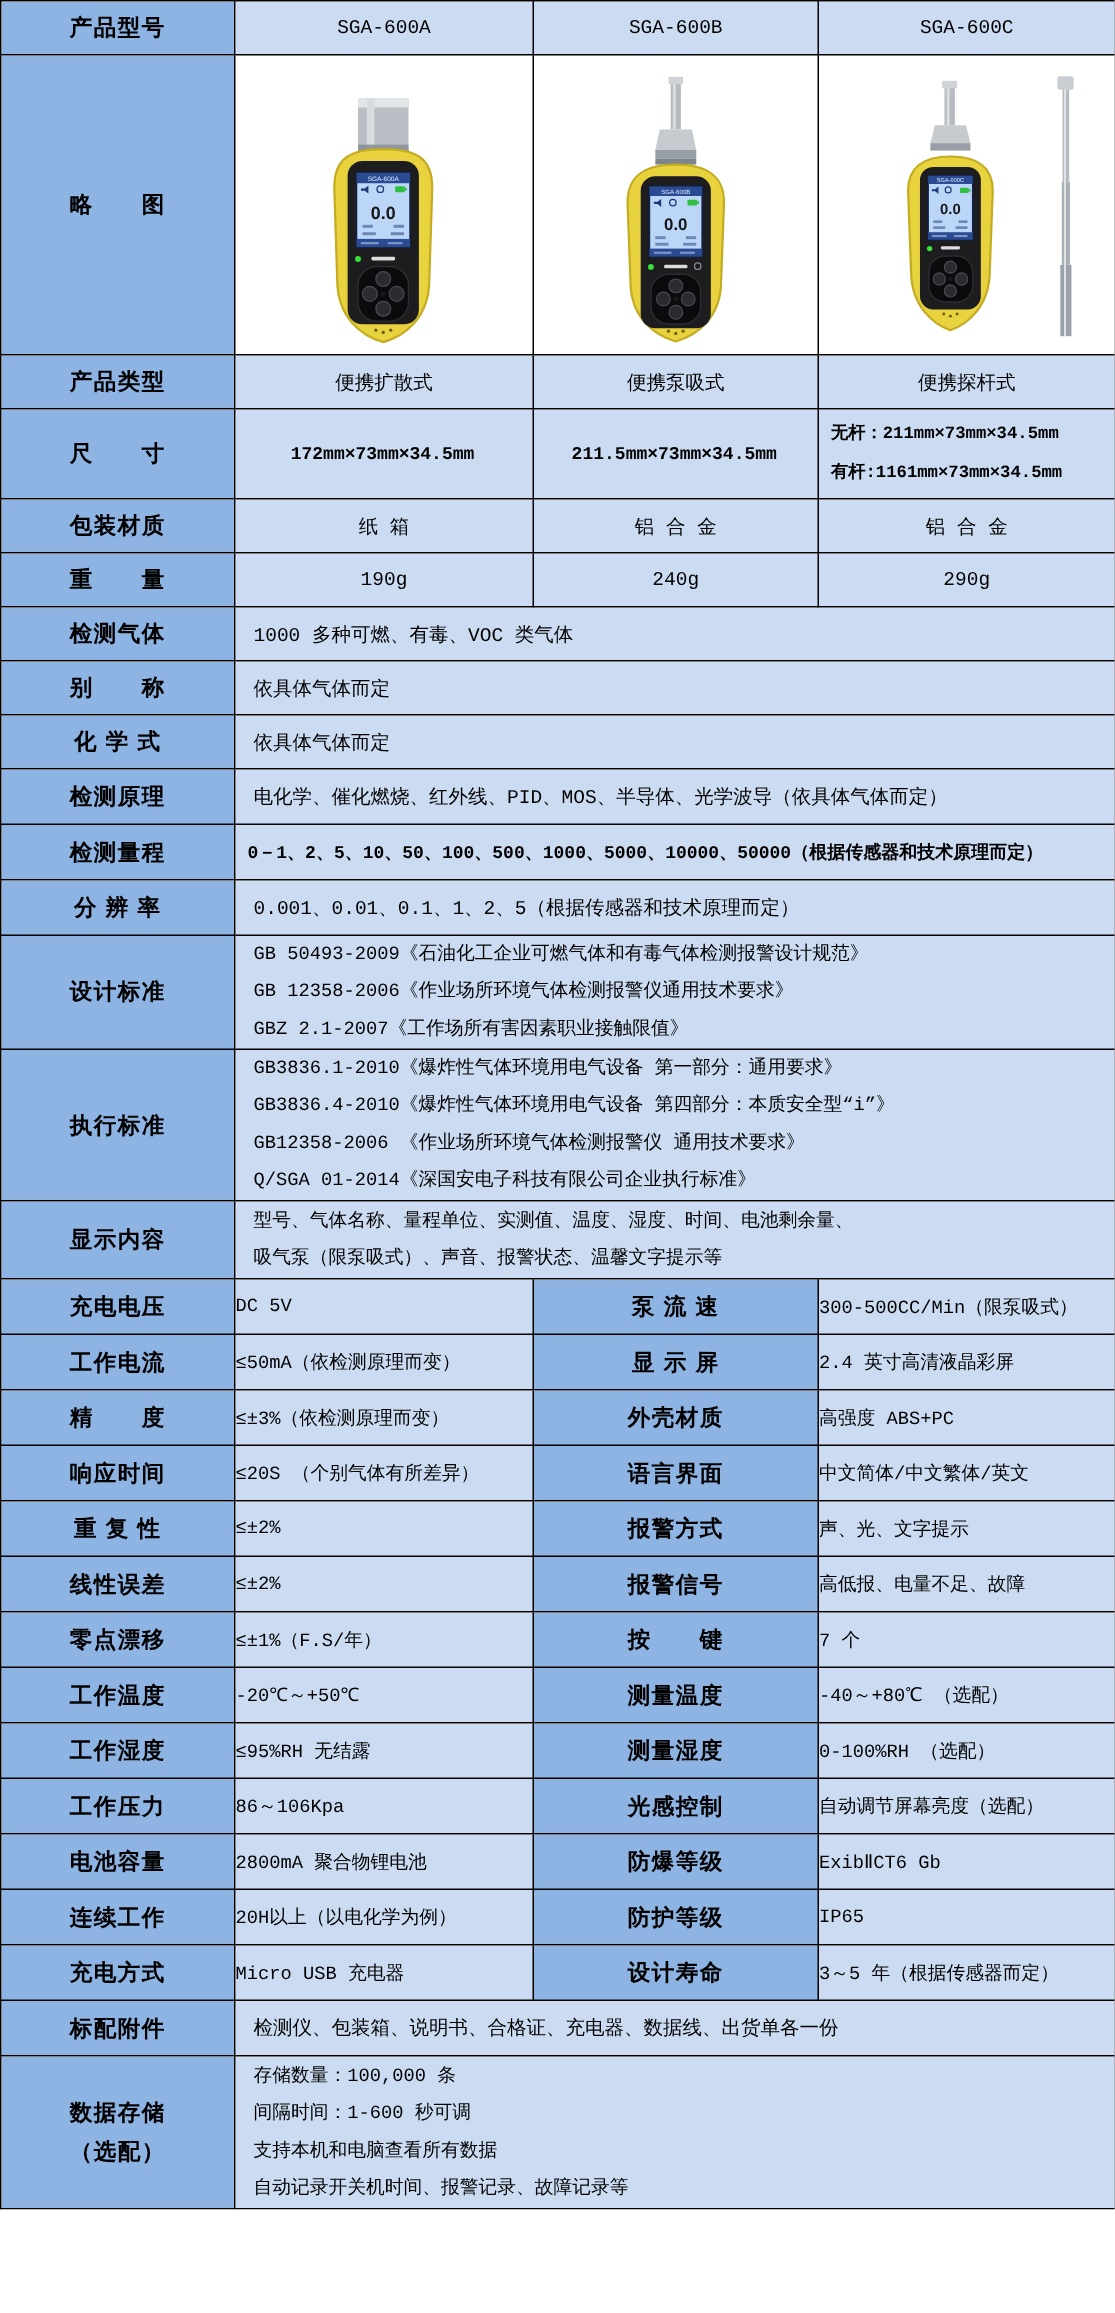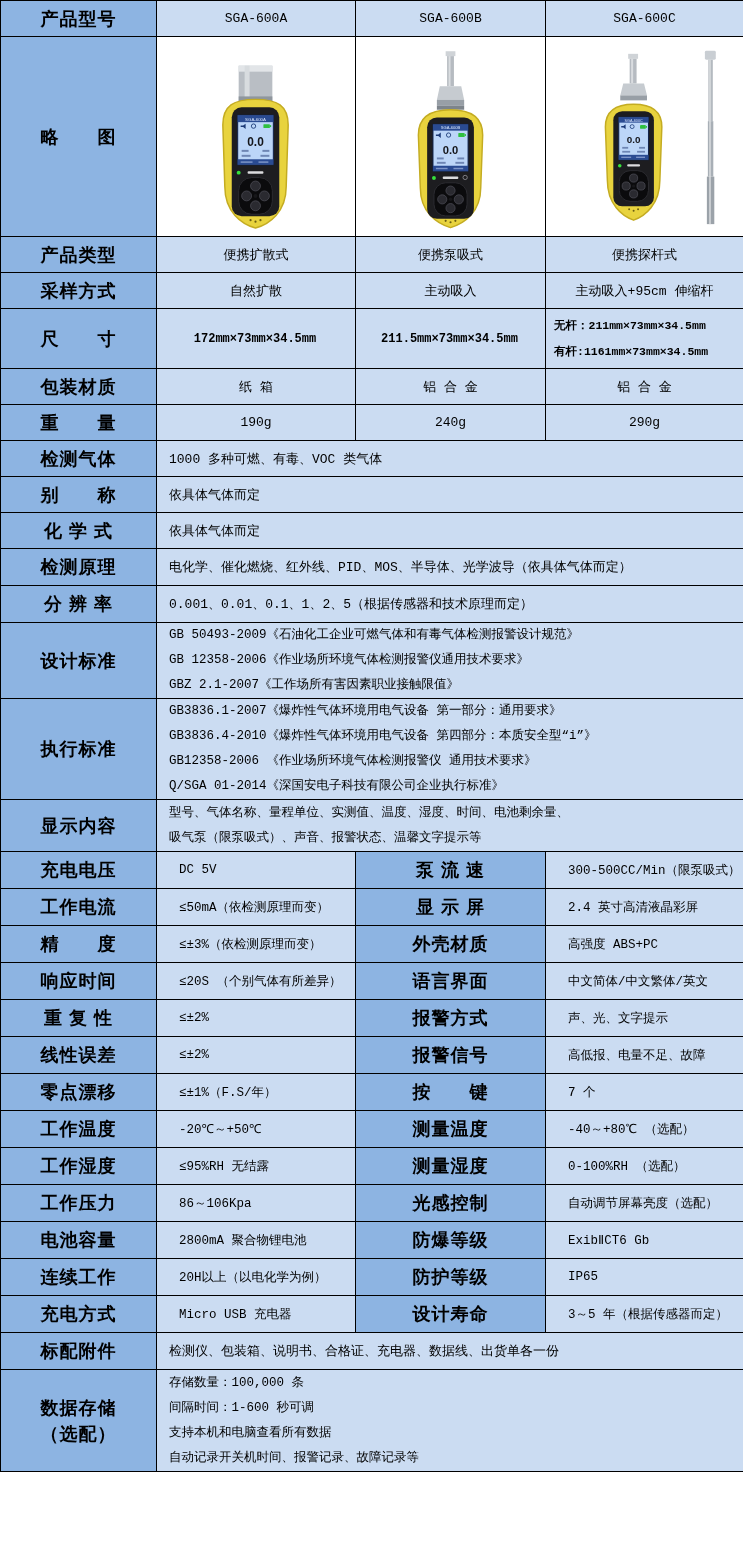--- a/index.html
+++ b/index.html
@@ -1,28 +1,28 @@
 <!DOCTYPE html>
 <html><head>
 <meta charset="utf-8">
 <style>
   html,body{margin:0;padding:0;background:#ffffff;}
   body{font-family:"Liberation Sans","DejaVu Sans",sans-serif;color:#000;}
   .wrap{width:743px;}
   table.spec{border-collapse:collapse;table-layout:fixed;width:743px;}
   .spec th,.spec td{border:1px solid #000;overflow:hidden;vertical-align:middle;}
   
-  .spec th.lab{background:#8DB4E2;font-size:18px;font-weight:bold;text-align:center;padding:0 3px;letter-spacing:1px;}
+  .spec th.lab{background:#8DB4E2;font-size:15px;font-weight:bold;text-align:center;padding:0 3px;letter-spacing:1px;}
   
   .spec td.val{background:#CBDCF2;font-size:13px;padding:0 10px;white-space:nowrap;
                font-family:"Liberation Mono","DejaVu Sans Mono","Liberation Sans",monospace;}
   .spec td.c{text-align:center;}
   .spec td.l{text-align:left;padding-left:12px;}
   .spec td.sm{font-size:12px;padding-left:8px;font-weight:bold;}
-  .spec td.dv{font-size:12.5px;padding:0 22px;}
+  .spec td.dv{font-size:12.5px;padding:0 0;}
   .spec td.ml{line-height:25px;font-size:12.5px;}
   .spec td.ml .ln{white-space:nowrap;}
   .dim{font-size:11.5px;line-height:26px;white-space:nowrap;}
   th.lab .lb2{line-height:26px;}
   
   tr.h36{height:36px;} tr.h37{height:37px;} tr.h52{height:52px;} tr.h60{height:60px;}
   tr.h74{height:74px;} tr.h100{height:100px;} tr.h102{height:102px;} tr.hsk{height:200px;}
   td.img{background:#ffffff;padding:0;text-align:center;}
   td.img svg{display:block;margin:0 auto;}
 </style>
@@ -213,26 +213,20 @@
       </svg>
     </td>
   </tr>
 
   <tr class="h36">
     <th class="lab">产品类型</th>
     <td class="val c">便携扩散式</td>
     <td class="val c">便携泵吸式</td>
     <td class="val c">便携探杆式</td>
   </tr>
-  <tr class="h36">
-    <th class="lab">采样方式</th>
-    <td class="val c">自然扩散</td>
-    <td class="val c">主动吸入</td>
-    <td class="val c">主动吸入+95cm 伸缩杆</td>
-  </tr>
   <tr class="h60">
     <th class="lab">尺　　寸</th>
     <td class="val c sm">172mm×73mm×34.5mm</td>
     <td class="val c sm">211.5mm×73mm×34.5mm</td>
     <td class="val l sm">
       <div class="dim">无杆：211mm×73mm×34.5mm</div>
       <div class="dim">有杆:1161mm×73mm×34.5mm</div>
     </td>
   </tr>
   <tr class="h36">
@@ -258,36 +252,40 @@
   </tr>
   <tr class="h36">
     <th class="lab">化 学 式</th>
     <td class="val l" colspan="3">依具体气体而定</td>
   </tr>
   <tr class="h37">
     <th class="lab">检测原理</th>
     <td class="val l" colspan="3">电化学、催化燃烧、红外线、PID、MOS、半导体、光学波导（依具体气体而定）</td>
   </tr>
   <tr class="h37">
+    <th class="lab">检测量程</th>
+    <td class="val l sm" colspan="3">0－1、2、5、10、50、100、500、1000、5000、10000、50000（根据传感器和技术原理而定）</td>
+  </tr>
+  <tr class="h37">
     <th class="lab">分 辨 率</th>
     <td class="val l" colspan="3">0.001、0.01、0.1、1、2、5（根据传感器和技术原理而定）</td>
   </tr>
 
   <tr class="h74">
     <th class="lab">设计标准</th>
     <td class="val l ml" colspan="3">
       <div class="ln">GB 50493-2009《石油化工企业可燃气体和有毒气体检测报警设计规范》</div>
       <div class="ln">GB 12358-2006《作业场所环境气体检测报警仪通用技术要求》</div>
       <div class="ln">GBZ 2.1-2007《工作场所有害因素职业接触限值》</div>
     </td>
   </tr>
   <tr class="h100">
     <th class="lab">执行标准</th>
     <td class="val l ml" colspan="3">
-      <div class="ln">GB3836.1-2007《爆炸性气体环境用电气设备  第一部分：通用要求》</div>
+      <div class="ln">GB3836.1-2010《爆炸性气体环境用电气设备  第一部分：通用要求》</div>
       <div class="ln">GB3836.4-2010《爆炸性气体环境用电气设备  第四部分：本质安全型“i”》</div>
       <div class="ln">GB12358-2006 《作业场所环境气体检测报警仪  通用技术要求》</div>
       <div class="ln">Q/SGA 01-2014《深国安电子科技有限公司企业执行标准》</div>
     </td>
   </tr>
   <tr class="h52">
     <th class="lab">显示内容</th>
     <td class="val l ml" colspan="3">
       <div class="ln">型号、气体名称、量程单位、实测值、温度、湿度、时间、电池剩余量、</div>
       <div class="ln">吸气泵（限泵吸式）、声音、报警状态、温馨文字提示等</div>

